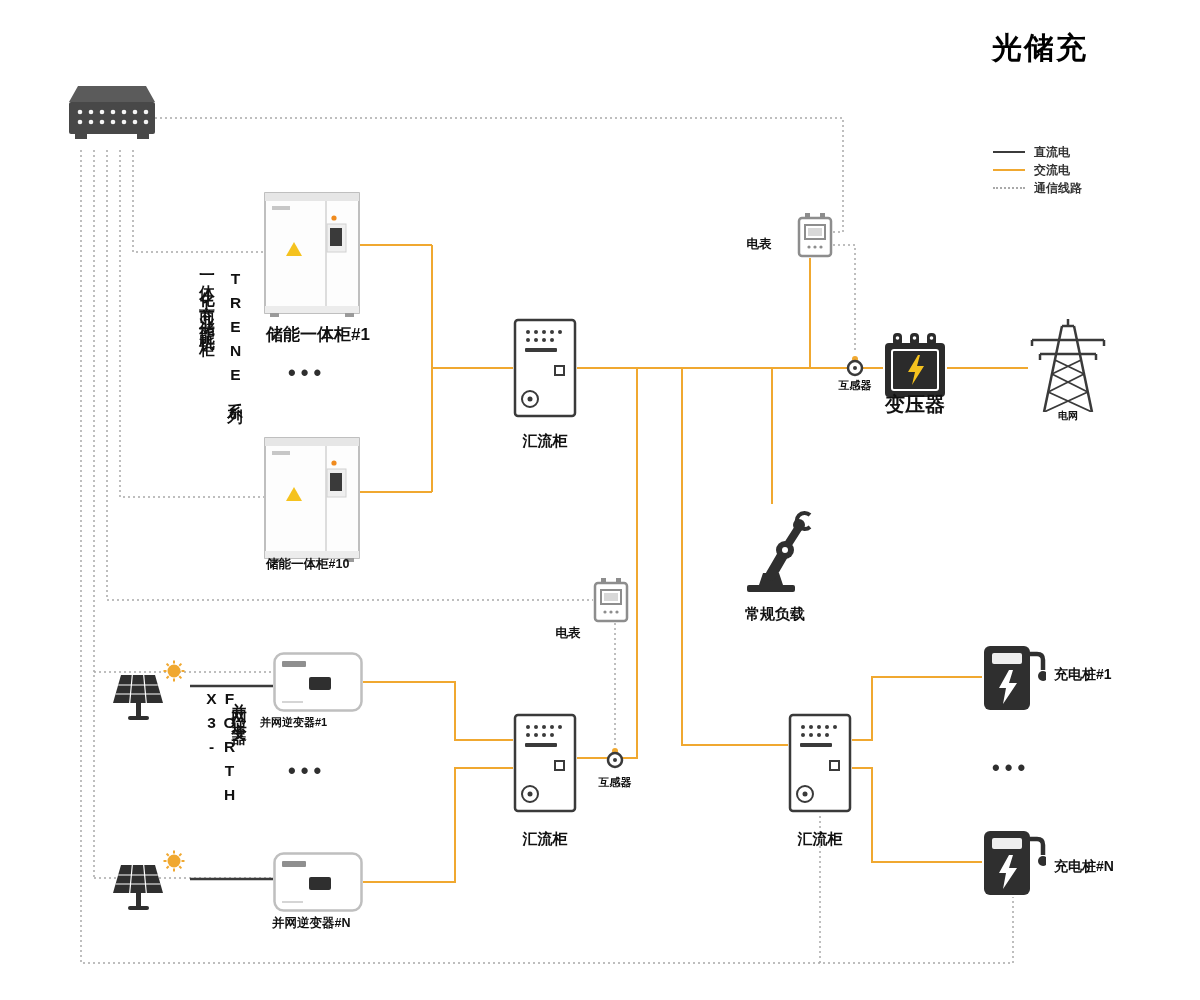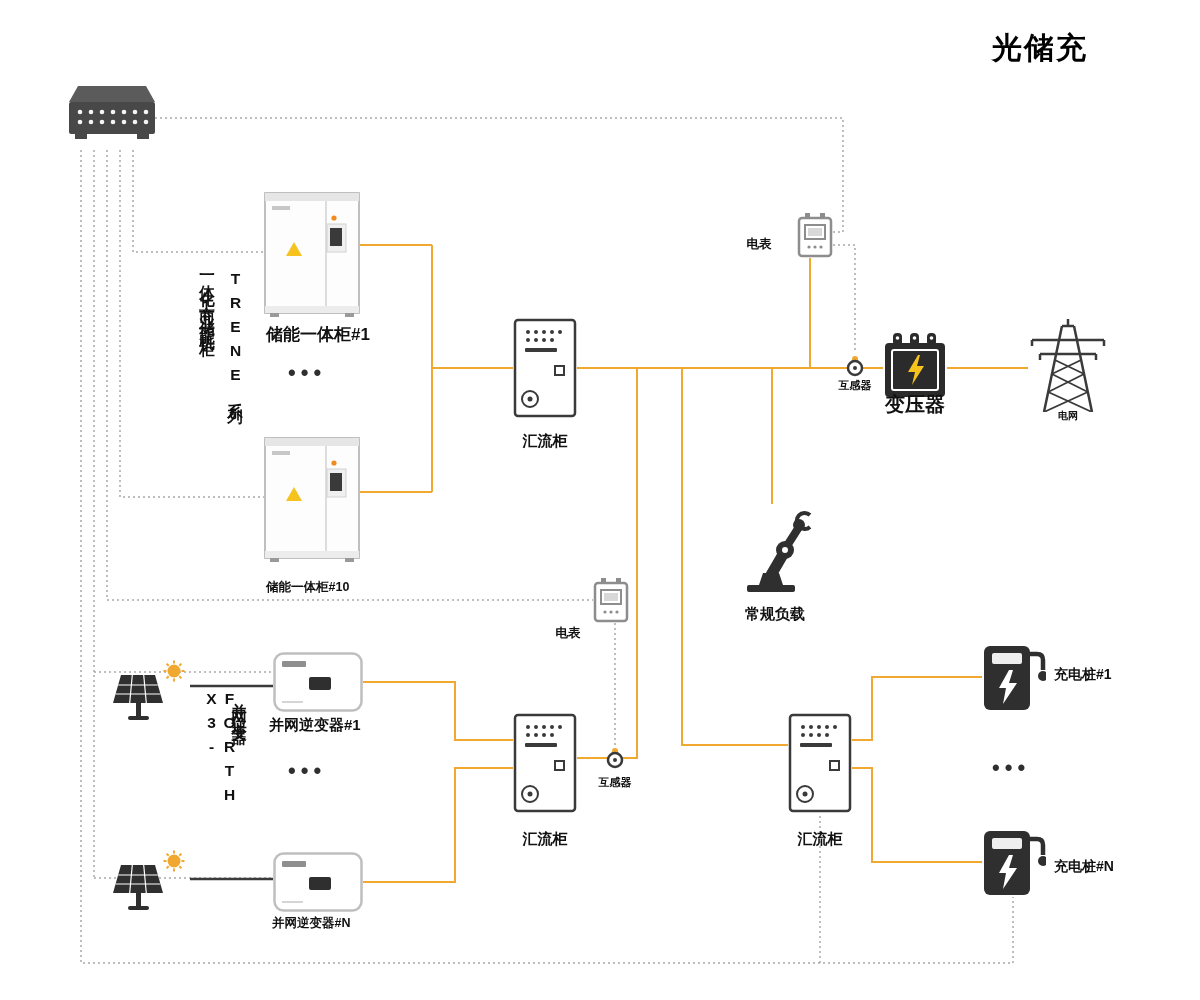--- a/index.html
+++ b/index.html
@@ -59,20 +59,34 @@
       <path class="ac" d="M947,368 H1028"></path>
     </g>
     <g>
       <path class="dc" d="M190,686 H273"></path>
       <path class="dc" d="M190,879 H273"></path>
     </g>
   </svg>
 
   <div class="lbl title center" style="left:955px; top:14px; width:170px;margin-top:15px;">光储充</div>
 
+  <div class="legend">
+    <div class="legend-row">
+      <span class="lg-swatch lg-dc"></span>
+      <span>直流电</span>
+    </div>
+    <div class="legend-row">
+      <span class="lg-swatch lg-ac"></span>
+      <span>交流电</span>
+    </div>
+    <div class="legend-row">
+      <span class="lg-swatch lg-comm"></span>
+      <span>通信线路</span>
+    </div>
+  </div>
 
   <div class="abs" style="left:62px; top:76px;">
     <svg width="100" height="86" viewBox="0 0 100 86">
       <polygon points="16,10 84,10 93,26 7,26" fill="#5b5b5b"></polygon>
       <rect x="7" y="26" width="86" height="32" rx="2" fill="#484848"></rect>
       <g fill="#ffffff" opacity="0.95">
         <circle cx="18" cy="36" r="2.3"></circle>
           <circle cx="29" cy="36" r="2.3"></circle>
           <circle cx="40" cy="36" r="2.3"></circle>
         <circle cx="51" cy="36" r="2.3"></circle>
@@ -122,21 +136,21 @@
       <line x1="62" y1="9" x2="62" y2="121" stroke="#cfcfcf" stroke-width="1.4"></line>
       <circle cx="70" cy="26" r="2.6" fill="#f08b1e"></circle>
       <rect x="63" y="32" width="19" height="28" fill="#efefef" stroke="#d2d2d2"></rect>
       <rect x="66" y="36" width="12" height="18" fill="#3a3a3a"></rect>
       <polygon points="22,64 30,50 38,64" fill="#f5c21e"></polygon>
       <rect x="1" y="114" width="94" height="7" fill="#ececec"></rect>
       <rect x="6" y="121" width="9" height="4" fill="#9a9a9a"></rect>
       <rect x="81" y="121" width="9" height="4" fill="#9a9a9a"></rect>
     </svg>
   </div>
-  <div class="lbl" style="left:266px; top:580px; font-size:12.5px;">储能一体柜#10</div>
+  <div class="lbl" style="left:266px; top:557px; font-size:12.5px;">储能一体柜#10</div>
 
   <div class="abs" style="left:513px; top:318px;">
     <svg width="64" height="100" viewBox="0 0 64 100">
       <rect x="2" y="2" width="60" height="96" rx="3" fill="#ffffff" stroke="#3a3a3a" stroke-width="2.5"></rect>
       <g fill="#3a3a3a">
         <circle cx="15" cy="14" r="2"></circle>
           <circle cx="23" cy="14" r="2"></circle>
           <circle cx="31" cy="14" r="2"></circle>
           <circle cx="39" cy="14" r="2"></circle>
           <circle cx="47" cy="14" r="2"></circle>
@@ -305,21 +319,21 @@
   </div>
 
   <div class="abs" style="left:273px; top:652px;">
     <svg width="90" height="60" viewBox="0 0 90 60">
       <rect x="1.5" y="1.5" width="87" height="57" rx="9" fill="#ffffff" stroke="#bfbfbf" stroke-width="2.5"></rect>
       <rect x="9" y="9" width="24" height="6" rx="1" fill="#8f8f8f"></rect>
       <rect x="36" y="25" width="22" height="13" rx="2" fill="#2f2f2f"></rect>
       <line x1="9" y1="50" x2="30" y2="50" stroke="#d5d5d5" stroke-width="2"></line>
     </svg>
   </div>
-  <div class="lbl" style="left:269px; top:716px; font-size:15px;text-align:center;">并网逆变器#1</div>
+  <div class="lbl" style="left:260px; top:716px; font-size:11px;text-align:center;">并网逆变器#1</div>
 
   <div class="ellipsis" style="left:288px; top:758px;">•••</div>
 
   <div class="abs" style="left:273px; top:852px;">
     <svg width="90" height="60" viewBox="0 0 90 60">
       <rect x="1.5" y="1.5" width="87" height="57" rx="9" fill="#ffffff" stroke="#bfbfbf" stroke-width="2.5"></rect>
       <rect x="9" y="9" width="24" height="6" rx="1" fill="#8f8f8f"></rect>
       <rect x="36" y="25" width="22" height="13" rx="2" fill="#2f2f2f"></rect>
       <line x1="9" y1="50" x2="30" y2="50" stroke="#d5d5d5" stroke-width="2"></line>
     </svg>

